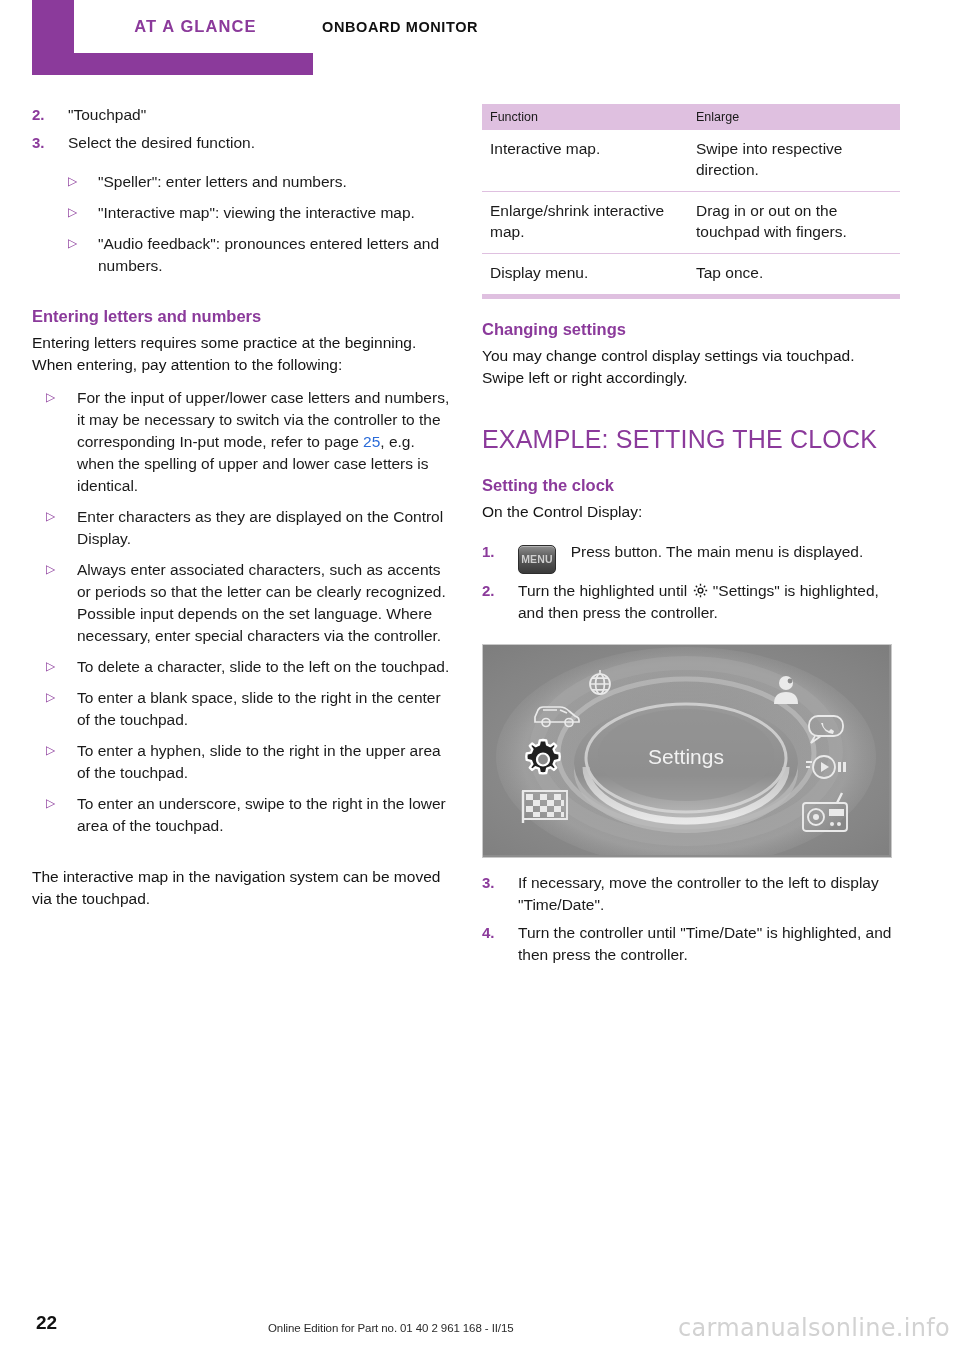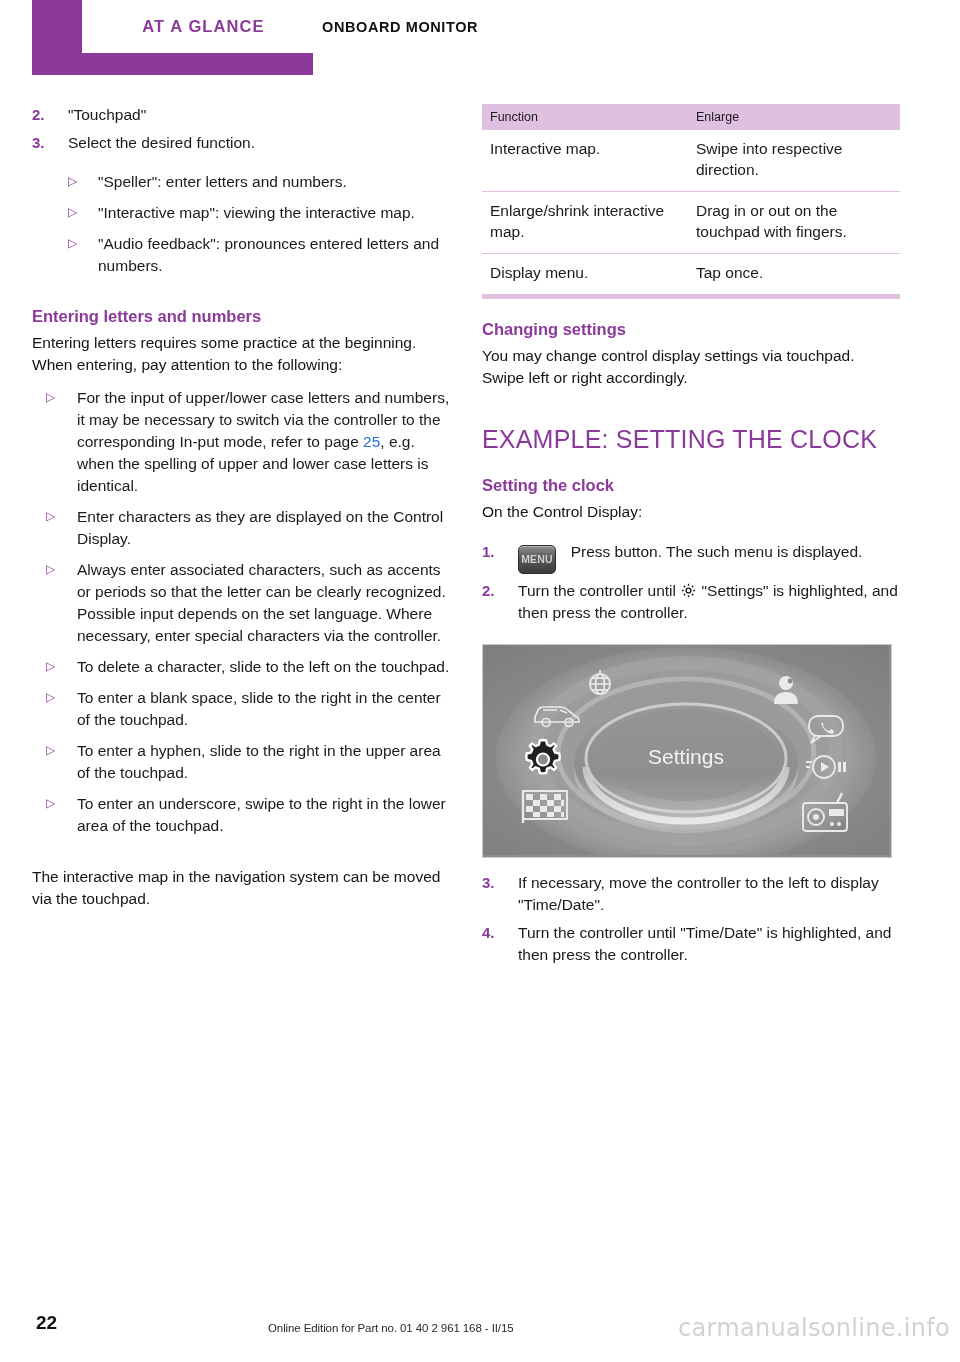--- a/index.html
+++ b/index.html
@@ -26,21 +26,21 @@
   .tab-block {
     position: absolute;
     left: 32px;
     top: 0;
     width: 281px;
     height: 75px;
     background: #8b3a9b;
   }
   .tab-inner {
     position: absolute;
-    left: 50px;
+    left: 42px;
     top: 0;
     width: 243px;
     height: 53px;
     background: #ffffff;
     display: flex;
     align-items: center;
     justify-content: center;
   }
   .tab-label {
     color: #8b3a9b;
@@ -367,25 +367,25 @@
   <h2 class="sec">Setting the clock</h2>
   <p class="body">On the Control Display:</p>
 
   <div style="height:18px"></div>
 
   <ol class="steps">
     <li>
       <span class="num">1.</span>
       <span class="menu-btn">MENU</span>
       <span style="display:inline-block;width:6px"></span>
-      <span>Press button. The such menu is displayed.</span>
+      <span>Press button. The main menu is displayed.</span>
     </li>
     <li>
       <span class="num">2.</span>
-      <span>Turn the controller until</span>
+      <span>Turn the highlighted until</span>
       <span class="gear-inline">
         <svg viewBox="0 0 24 24" width="17" height="17" aria-hidden="true">
           <g fill="none" stroke="#1a1a1a" stroke-width="1.9">
             <circle cx="12" cy="12" r="3.4"></circle>
             <path d="M12 2.6v2.6M12 18.8v2.6M2.6 12h2.6M18.8 12h2.6M5.4 5.4l1.9 1.9M16.7 16.7l1.9 1.9M18.6 5.4l-1.9 1.9M7.3 16.7l-1.9 1.9"></path>
           </g>
         </svg>
       </span>
       <span>"Settings" is highlighted, and then press the controller.</span>
     </li>

